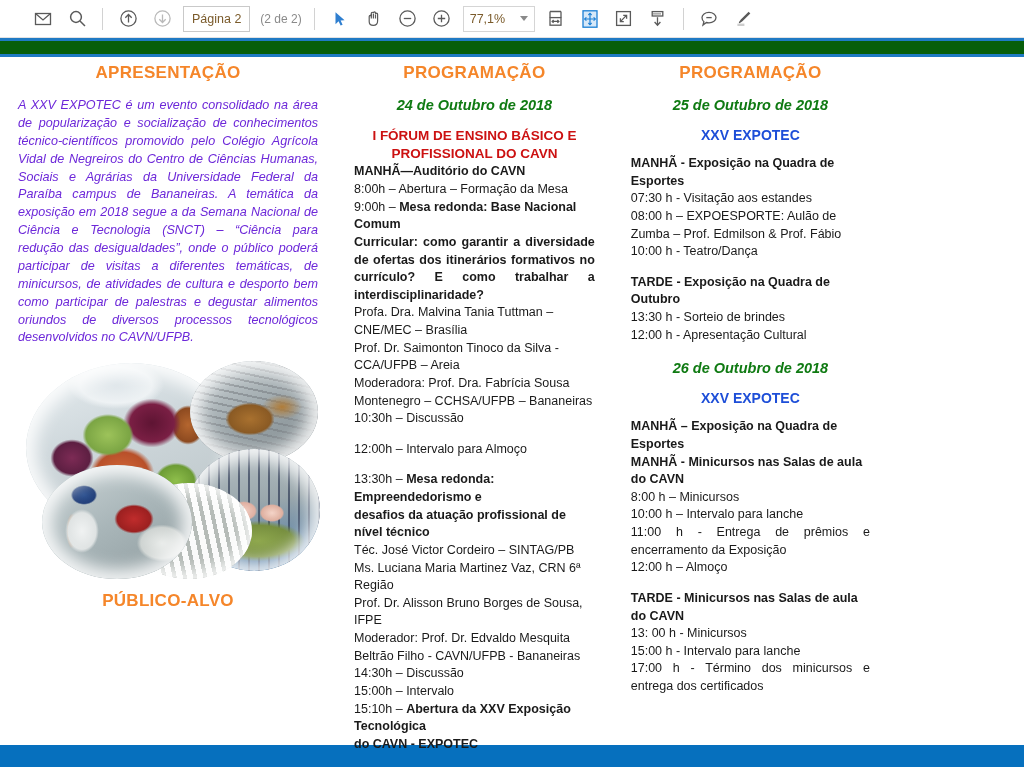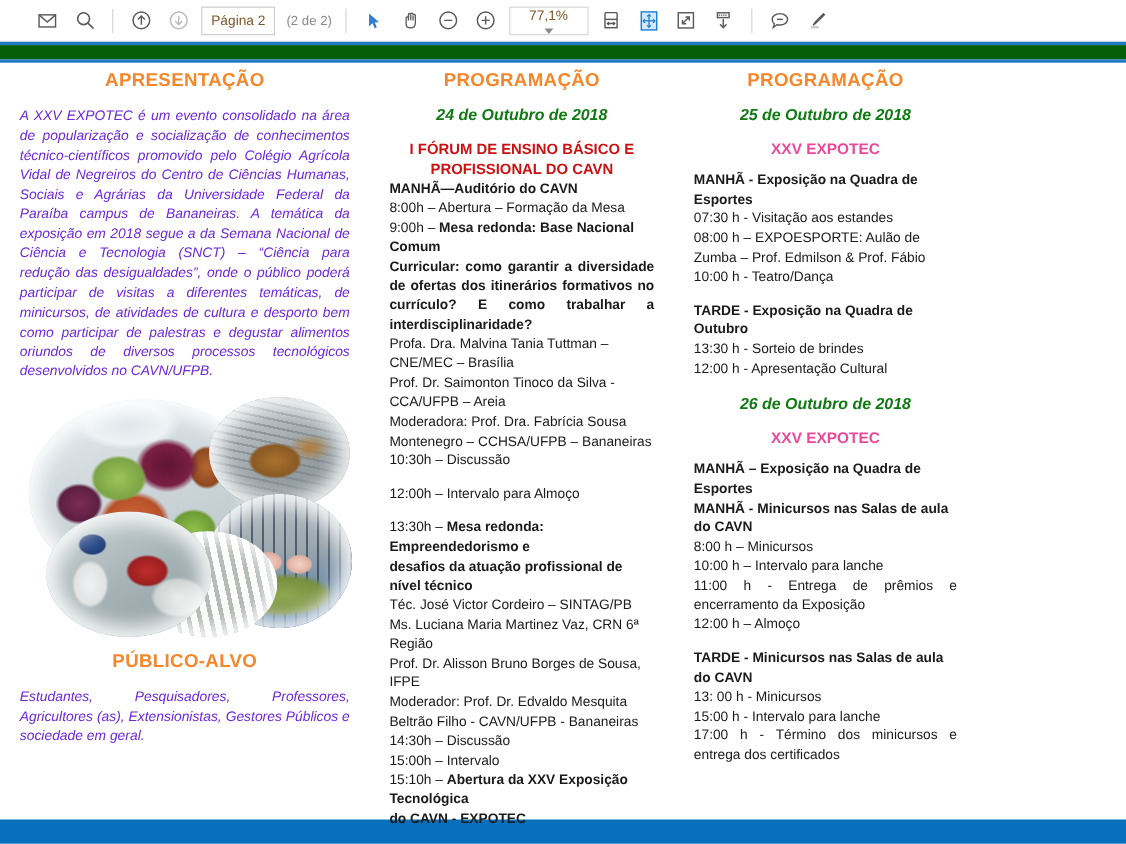--- a/index.html
+++ b/index.html
@@ -56,21 +56,20 @@
     background: #fff;
     height: 26px;
     width: 72px;
     display: flex; align-items: center;
     justify-content: space-between;
     font-size: 12.5px;
     color: #7a5a2a;
     padding: 0 6px;
     margin: 0 4px;
     cursor: pointer;
-    flex-direction: column;
   }
   .zoom-caret {
     width: 0; height: 0;
     border-left: 4px solid transparent;
     border-right: 4px solid transparent;
     border-top: 5px solid #8a8a8a;
   }
   .tb-btn.active {
     color: #1b7fd4;
   }
@@ -136,21 +135,21 @@
     margin-bottom: 14px;
   }
   .h-red {
     color: #cc1111;
     font-weight: bold;
     font-size: 13.5px;
     text-align: center;
     line-height: 1.35;
   }
   .h-blue {
-    color: #ec4899;
+    color: #1d4ed8;
     font-weight: bold;
     font-size: 14px;
     text-align: center;
     margin-bottom: 12px;
   }
 
   .body-just {
     font-size: 12.6px;
     line-height: 1.42;
     color: #6d28d9;
@@ -379,21 +378,20 @@
 
       <div id="collage">
         <div class="blob" id="blob-veg"></div>
         <div class="blob" id="blob-crates"></div>
         <div class="blob" id="blob-pigs"></div>
         <div class="blob" id="blob-crate2"></div>
         <div class="blob" id="blob-farmer"></div>
       </div>
 
       <div class="h-orange">PÚBLICO-ALVO</div>
-      <div class="body-just">Estudantes, Pesquisadores, Professores, Agricultores (as), Extensionistas, Gestores Públicos e sociedade em geral.</div>
     </div>
 
     <div class="col" id="col-mid">
       <div class="h-orange">PROGRAMAÇÃO</div>
       <div class="h-green">24 de Outubro de 2018</div>
       <div class="h-red">I FÓRUM DE ENSINO BÁSICO E PROFISSIONAL DO  CAVN</div>
       <div class="sched" id="mid-lines">
           <span class="ln"><span class="b">MANHÃ—Auditório do CAVN</span></span>
           <span class="ln"><span>8:00h – Abertura – Formação da Mesa</span></span>
           <span class="ln"><span>9:00h – </span><span class="b">Mesa redonda: Base Nacional Comum</span></span>

